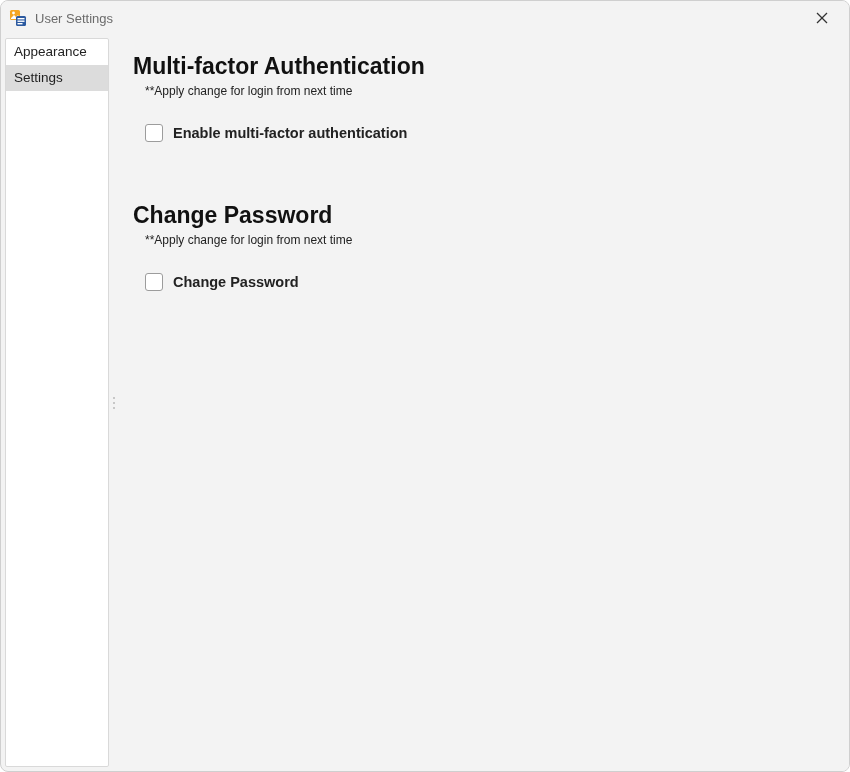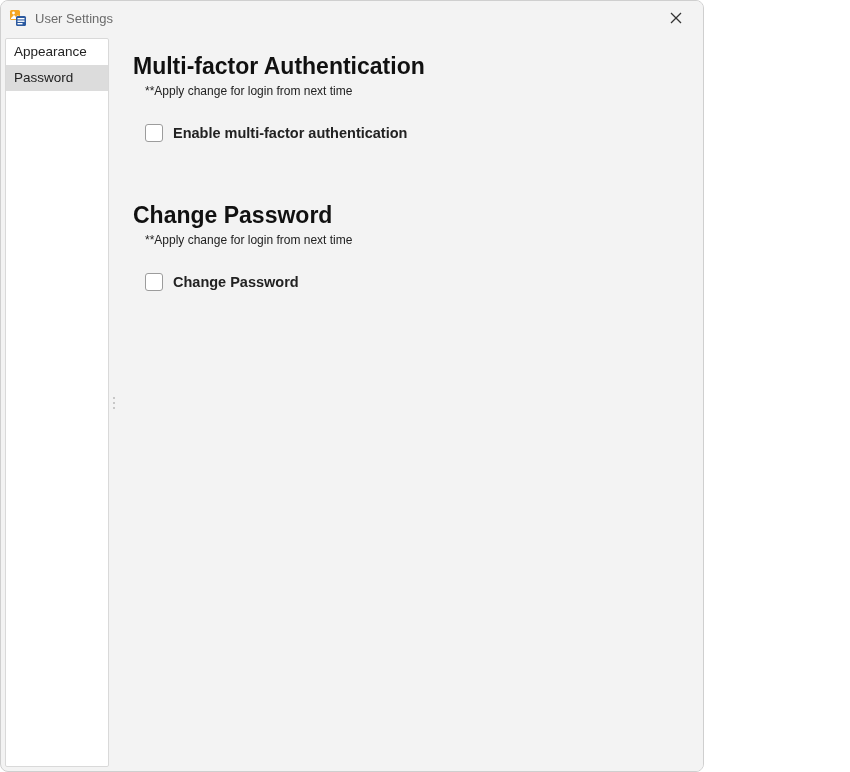--- a/index.html
+++ b/index.html
@@ -4,21 +4,21 @@
   <style>
     * { box-sizing: border-box; margin: 0; padding: 0; }
     body {
       font-family: "Segoe UI", Tahoma, sans-serif;
       background: #ffffff;
       width: 850px;
       height: 772px;
       overflow: hidden;
     }
     .window {
-      width: 704px;
+      width: 850px;
       height: 772px;
       border: 1px solid #cfcfcf;
       border-radius: 8px;
       background: #f3f3f3;
       display: flex;
       flex-direction: column;
       overflow: hidden;
     }
     .titlebar {
       height: 34px;
@@ -156,21 +156,21 @@
     </div>
   </div>
 
   <div class="body">
 
     <div class="sidebar">
       <div class="sidebar-item">
         <span>Appearance</span>
       </div>
       <div class="sidebar-item selected">
-        <span>Password</span>
+        <span>Settings</span>
       </div>
     </div>
 
     <div class="splitter">
       <div class="dots">
         <span></span>
           <span></span>
           <span></span>
       </div>
     </div>

